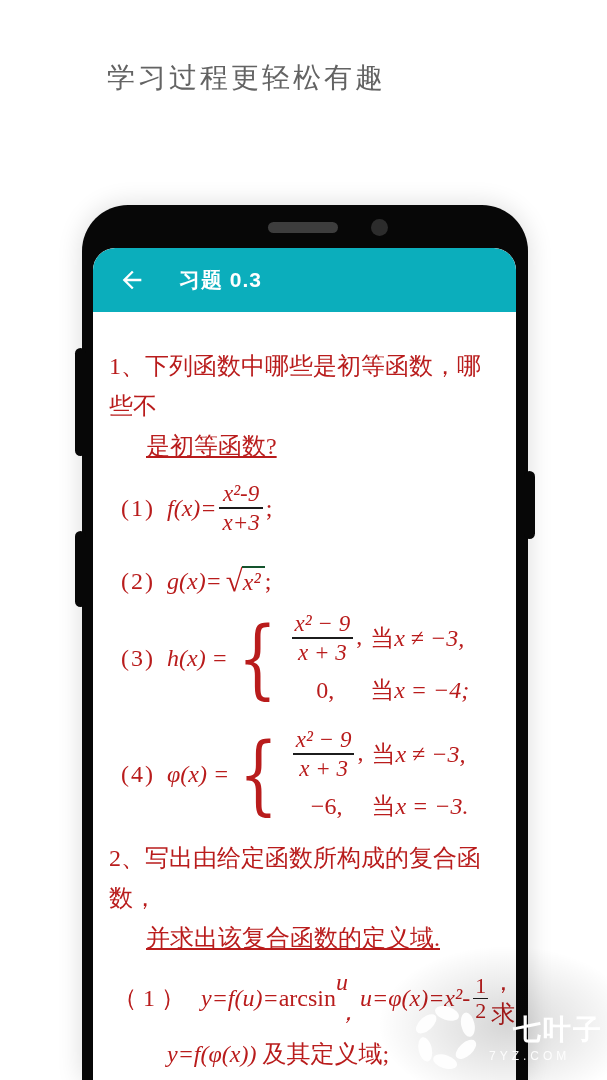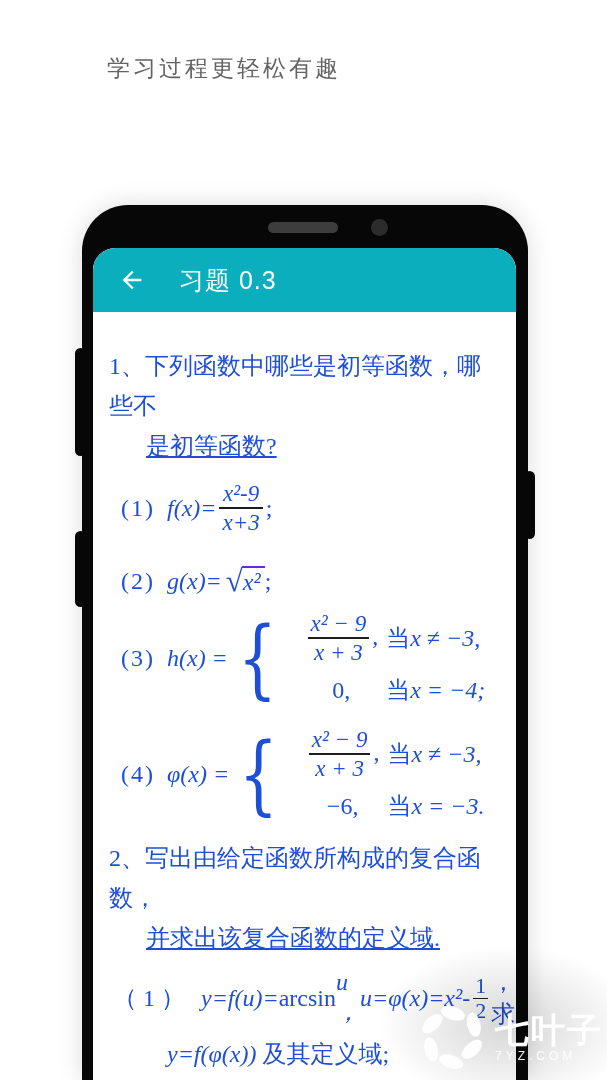--- a/index.html
+++ b/index.html
@@ -7,21 +7,21 @@
   body {
     width:607px; height:1080px; position:relative; overflow:hidden;
     background:#ffffff;
     font-family:"Liberation Sans", sans-serif;
   }
 
   
   .hero { position:absolute; left:107px; top:46px; }
   .hero-title { font-size:39px; font-weight:700; letter-spacing:6px; color:#3b3b3b; white-space:nowrap; }
   .hero-title .accent { color:#3ec4ce; }
-  .hero-sub { margin-top:7px; font-size:23px; color:#636363; letter-spacing:3px; }
+  .hero-sub { margin-top:13px; font-size:28px; color:#636363; letter-spacing:3px; }
 
   
   .phone {
     position:absolute; left:82px; top:205px; width:446px; height:875px;
     background:#070707; border-radius:46px 46px 0 0;
     box-shadow:0 0 26px rgba(0,0,0,0.14);
   }
   .side-btn { position:absolute; background:#070707; border-radius:6px; }
   .btn-vol-up   { left:-7px; top:143px; width:11px; height:108px; }
   .btn-vol-down { left:-7px; top:326px; width:11px; height:76px; }
@@ -34,49 +34,49 @@
     background:#ffffff; border-radius:22px 22px 0 0; overflow:hidden;
   }
 
   
   .appbar {
     height:64px; background:#0baebc; border-radius:22px 22px 0 0;
     display:flex; align-items:center; color:#fff;
   }
   .back { margin-left:24px; width:30px; height:30px; display:flex; align-items:center; justify-content:center; cursor:pointer; }
   .back svg { width:28px; height:28px; }
-  .appbar-title { margin-left:32px; font-size:25px; font-weight:400; letter-spacing:1px; }
+  .appbar-title { margin-left:32px; font-size:21px; font-weight:700; letter-spacing:1px; }
 
   
   .content {
     padding:34px 12px 0 16px;
     font-family:"Liberation Serif","DejaVu Serif",serif;
-    color:#1d4ed8; font-size:24px;
+    color:#b91c1c; font-size:24px;
   }
   .cn { font-style:normal; }
   .it { font-style:italic; font-family:"Liberation Serif","DejaVu Serif",serif; }
   .q-head { line-height:40px; }
   .q-head .l2 { margin-left:37px;text-decoration:underline; }
 
   .frac { display:inline-flex; flex-direction:column; text-align:center; font-size:23px; line-height:27px; margin:0 3px; vertical-align:middle; }
   .frac .den { border-top:2px solid #1c1c1c; padding:0 3px; }
   .frac .num { padding:0 3px; }
 
   .fitem { display:flex; align-items:center; }
   .fitem .flabel { letter-spacing:2px; margin-right:12px; }
   .f1 { margin:14px 0 0 12px; }
   .f2 { margin:30px 0 0 12px; }
   .f3 { margin:14px 0 0 12px; }
   .f4 { margin:20px 0 0 12px; }
 
   .sqrt { font-size:31px; line-height:24px; margin-left:4px; margin-right:-1px; font-weight:600; }
-  .radicand { border-top:2px solid #6d28d9; padding:1px 4px 0 1px; }
+  .radicand { border-top:2px solid #14532d; padding:1px 4px 0 1px; }
 
   .brace { font-family:"DejaVu Serif",serif; font-size:86px; font-weight:400; line-height:80px; transform:scaleX(0.72); margin:0 -4px 0 2px; }
-  .cases { display:grid; grid-template-columns:auto auto; column-gap:28px; row-gap:6px; align-items:center; margin-left:24px;gap:8px; }
+  .cases { display:grid; grid-template-columns:auto auto; column-gap:28px; row-gap:6px; align-items:center; margin-left:8px;gap:8px; }
   .case-expr { justify-self:center; }
   .case-cond { justify-self:start; }
 
   .q2 { margin-top:16px; }
   .q2item { margin-left:4px; }
   .q2item .row1 { display:flex; align-items:center; }
   .q2item .row2 { margin:4px 0 0 54px; line-height:40px; }
   .q2i1 { margin-top:8px; }
   .q2item .flabel { letter-spacing:6px; margin-right:10px; }
   .sfrac { display:inline-flex; flex-direction:column; text-align:center; font-size:22px; line-height:24px; margin:0 3px; }
@@ -86,21 +86,21 @@
   .wm-tint {
     position:absolute; right:-30px; bottom:-25px; width:260px; height:160px;
     background:radial-gradient(ellipse at center, rgba(0,0,0,0.16), rgba(0,0,0,0) 70%);
     pointer-events:none;
   }
   .watermark {
     position:absolute; right:4px; bottom:6px; display:flex; align-items:center;
     color:#ffffff; pointer-events:none;
   }
   .wm-logo { width:76px; height:72px; margin-right:4px; opacity:0.96; }
-  .wm-name { font-size:34px; font-weight:700; letter-spacing:2px; line-height:32px; }
+  .wm-name { font-size:28px; font-weight:700; letter-spacing:2px; line-height:32px;margin-left:24px; }
   .wm-domain { font-size:12px; letter-spacing:4px; margin-top:3px; opacity:0.92; }
 </style>
 </head>
 <body>
 
 <div class="hero">
   <div class="hero-sub">学习过程更轻松有趣</div>
 </div>
 
 <div class="phone">

